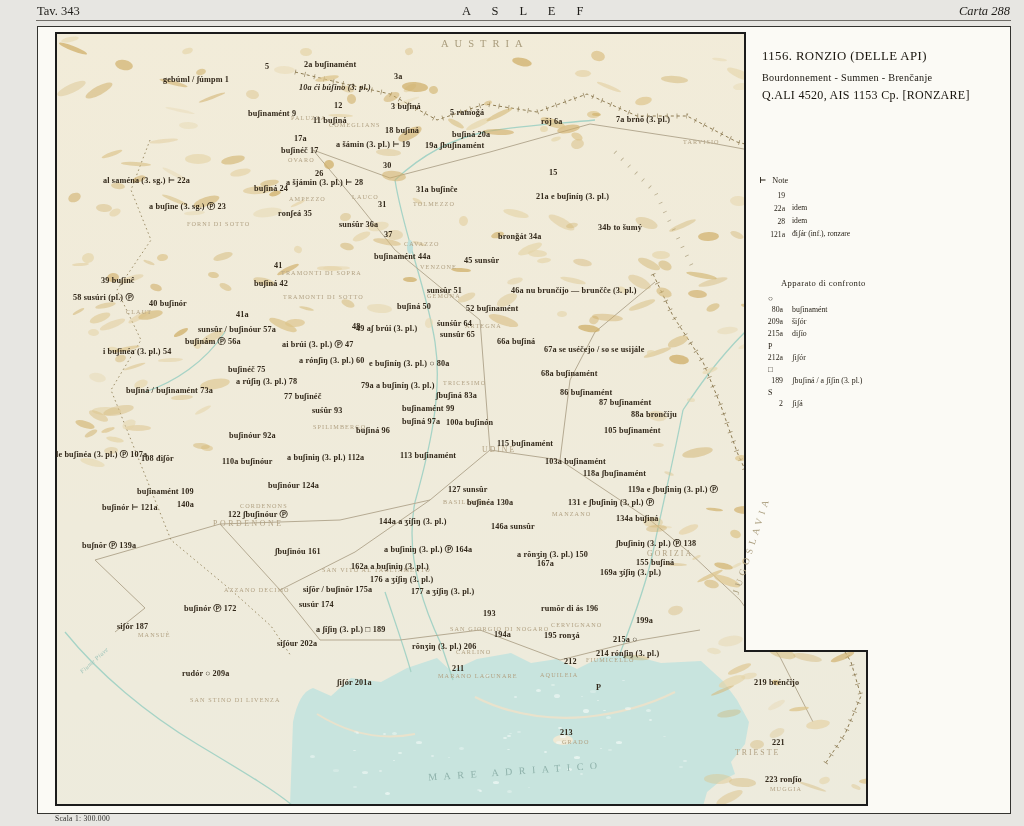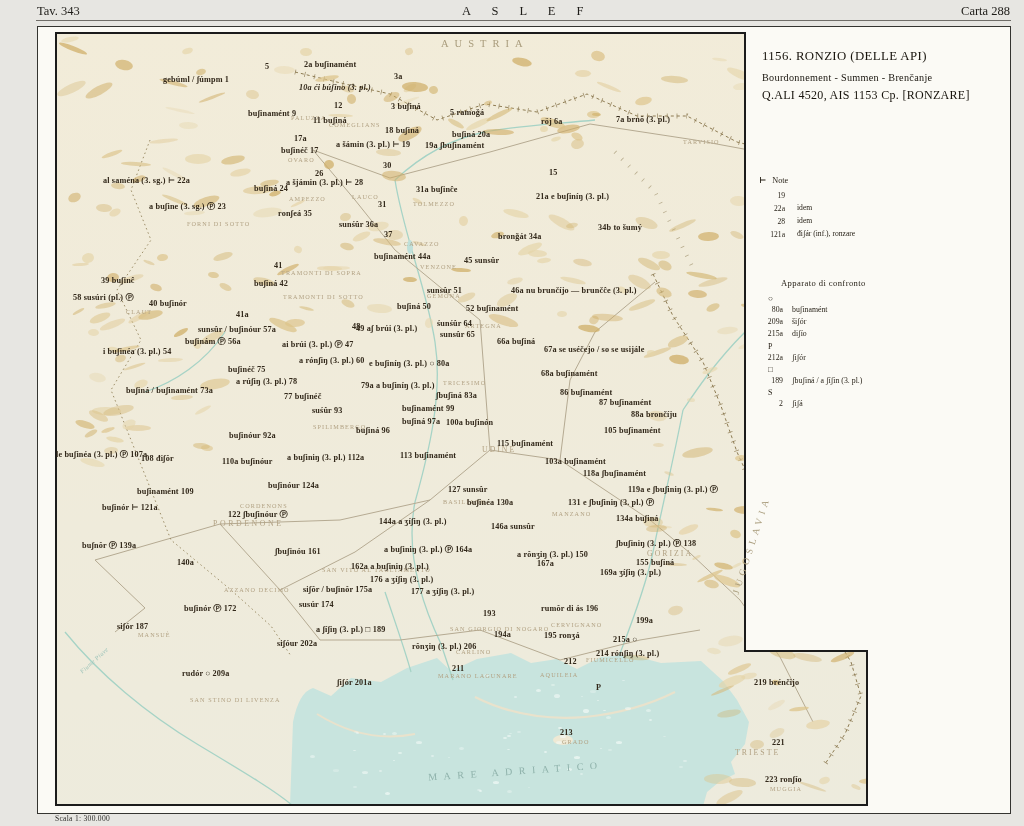--- a/index.html
+++ b/index.html
@@ -1,20 +1,20 @@
 <!DOCTYPE html>
 <html><head>
 <meta charset="utf-8">
 <style>
   html,body{margin:0;padding:0;background:#e7e6e2;font-family:"Liberation Serif","DejaVu Serif",serif;}
   #stage{position:relative;width:1024px;height:826px;background:#e7e6e2;overflow:hidden;}
   .hdr{position:absolute;top:4px;font-size:12.5px;color:#1e1c18;white-space:nowrap;}
   #hdr-left{left:37px;}
   #hdr-center{left:462px;letter-spacing:9px;}
-  #hdr-right{right:14px;}
+  #hdr-right{right:14px;font-style:italic;}
   #hdr-rule{position:absolute;left:36px;top:20px;width:975px;height:1px;background:#6f6d68;}
   #plate{position:absolute;left:37px;top:26px;width:972px;height:786px;background:#fbfaf5;border:1.2px solid #343430;}
   #map{position:absolute;left:55px;top:32px;width:813px;height:774px;
        background:linear-gradient(176deg,#f2ecd9 0%,#f0ebda 40%,#edebdd 100%);
        clip-path:polygon(0 0,690px 0,690px 620px,813px 620px,813px 774px,0 774px);}
   #map svg{position:absolute;left:0;top:0;}
   #terrain-layer{position:absolute;left:0;top:0;width:813px;height:774px;}
   .blob{position:absolute;border-radius:50%;pointer-events:none;}
   .speck{position:absolute;border-radius:50%;background:#f3faf7;pointer-events:none;}
   #map-border{position:absolute;left:55px;top:32px;pointer-events:none;}
@@ -27,21 +27,21 @@
            color:#a99c7c;white-space:nowrap;}
   .sea-name{color:#8fb2ab;}
   .ital{font-style:italic;letter-spacing:.4px;color:#9ec4ba;}
   #legend{position:absolute;left:745px;top:32px;width:264px;height:620px;color:#17130c;}
   .lg-title{position:absolute;left:17px;top:17px;font-size:12.8px;letter-spacing:.4px;white-space:nowrap;}
   .lg-sub{position:absolute;left:17px;top:40px;font-size:10.2px;letter-spacing:.3px;white-space:nowrap;}
   .lg-ref{position:absolute;left:17px;top:56px;font-size:12px;letter-spacing:.3px;white-space:nowrap;}
   #notes-block{position:absolute;left:14px;top:143px;width:126px;font-size:7.6px;color:#221c12;}
   .note-hdr{margin-bottom:6px;font-size:8.2px;}
   .note-hdr .tack{font-weight:700;margin-right:6px;}
-  .note-row{display:grid;grid-template-columns:26px 1fr;column-gap:12px;margin-bottom:4px;}
+  .note-row{display:grid;grid-template-columns:26px 1fr;column-gap:7px;margin-bottom:4px;}
   .note-num{text-align:right;}
   .note-text{white-space:pre-line;line-height:1.18;}
   #apparato-block{position:absolute;left:14px;top:246px;width:150px;font-size:7.8px;color:#221c12;}
   .app-hdr{padding-left:22px;margin-bottom:6px;font-size:8.6px;letter-spacing:.4px;}
   .app-symbol{padding-left:9px;margin:1px 0 2px 0;font-size:8px;}
   .app-row{display:grid;grid-template-columns:24px 1fr;column-gap:9px;margin-bottom:3.2px;}
   .app-num{text-align:right;}
   #scale-note{position:absolute;left:55px;top:814px;font-size:7.5px;color:#2b2a27;letter-spacing:.3px;}
 </style>
 </head>
@@ -548,21 +548,21 @@
       <span class="mlabel" style="left: 448px; top: 489px;">127 sunsûr</span>
       <span class="mlabel" style="left: 628px; top: 489px;">119a e ʃbuʃiniŋ (3. pl.) Ⓟ</span>
       <span class="mlabel" style="left: 137px; top: 491px;">buʃinamént 109</span>
       <span class="mlabel" style="left: 268px; top: 485px;">buʃinóur 124a</span>
       <span class="mlabel" style="left: 467px; top: 502px;">buʃinéa 130a</span>
       <span class="mlabel" style="left: 568px; top: 502px;">131 e ʃbuʃiniŋ (3. pl.) Ⓟ</span>
       <span class="mlabel" style="left: 102px; top: 507px;">buʃinór ⊢ 121a</span>
       <span class="mlabel" style="left: 228px; top: 514px;">122 ʃbuʃinóur Ⓟ</span>
       <span class="mlabel" style="left: 616px; top: 518px;">134a buʃiná</span>
       <span class="mlabel" style="left: 379px; top: 521px;">144a a ʒíʃiŋ (3. pl.)</span>
-      <span class="mlabel" style="left: 177px; top: 562px;">140a</span>
+      <span class="mlabel" style="left: 177px; top: 504px;">140a</span>
       <span class="mlabel" style="left: 491px; top: 526px;">146a sunsûr</span>
       <span class="mlabel" style="left: 82px; top: 545px;">buʃnŏr Ⓟ 139a</span>
       <span class="mlabel" style="left: 384px; top: 549px;">a buʃiniŋ (3. pl.) Ⓟ 164a</span>
       <span class="mlabel" style="left: 616px; top: 543px;">ʃbuʃiniŋ (3. pl.) Ⓟ 138</span>
       <span class="mlabel" style="left: 517px; top: 554px;">a rŏnʒiŋ (3. pl.) 150</span>
       <span class="mlabel" style="left: 275px; top: 551px;">ʃbuʃinóu 161</span>
       <span class="mlabel" style="left: 537px; top: 563px;">167a</span>
       <span class="mlabel" style="left: 636px; top: 562px;">155 buʃiná</span>
       <span class="mlabel" style="left: 351px; top: 566px;">162a a buʃiniŋ (3. pl.)</span>
       <span class="mlabel" style="left: 600px; top: 572px;">169a ʒíʃiŋ (3. pl.)</span>

